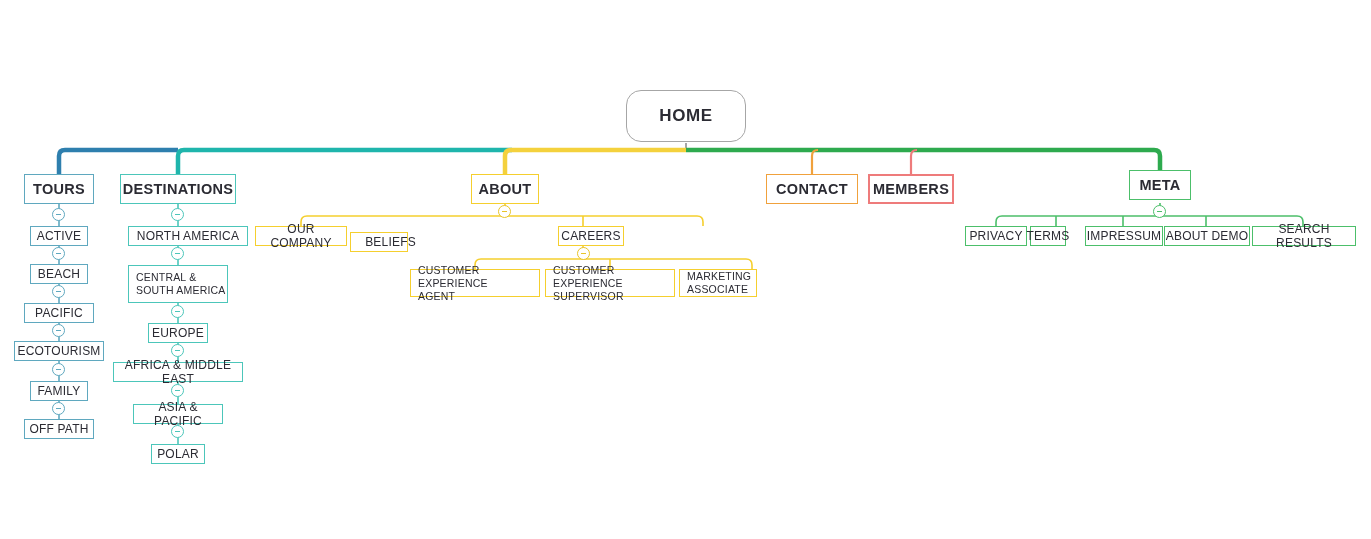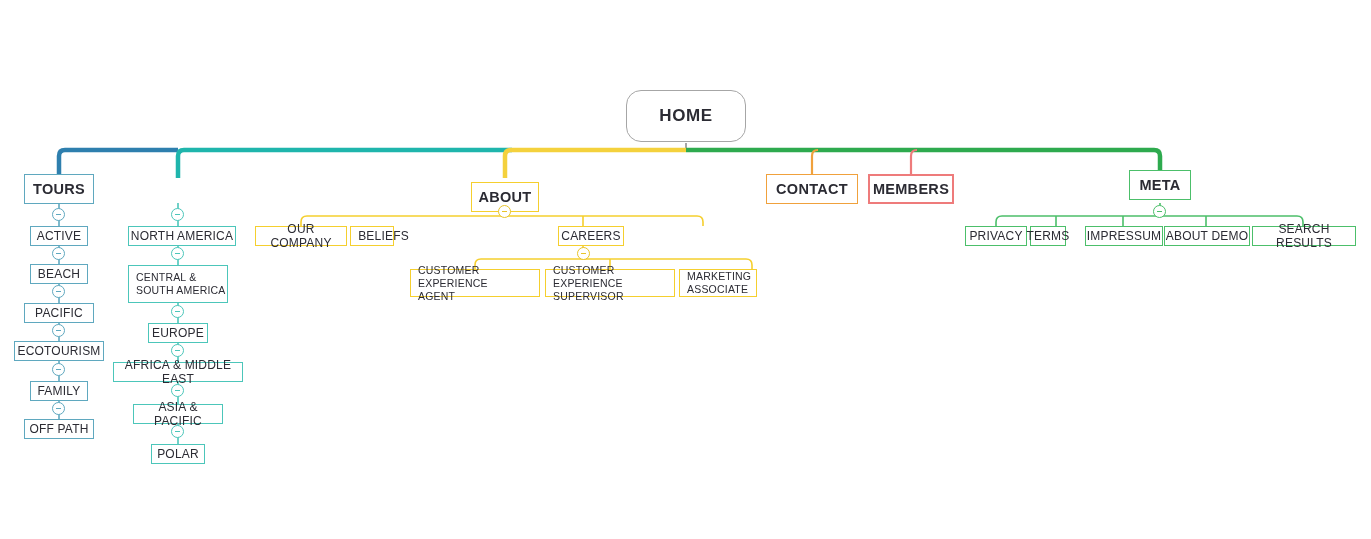--- a/index.html
+++ b/index.html
@@ -175,25 +175,28 @@
     <span>FAMILY</span>
   </div>
   <div class="toggle" style="left:52px; top:402px; border-color:#5fa8bf;">
       <i style="background:#5fa8bf"></i>
     </div>
 
   <div class="node node-l2 center" style="left:24px; top:419px; width:70px; height:20px; border-color:#5fa8bf;">
     <span>OFF PATH</span>
   </div>
 
+  <div class="node node-l1 center" style="left:120px; top:174px; width:116px; height:30px; border-color:#4cc6ba;">
+    <span>DESTINATIONS</span>
+  </div>
   <div class="toggle" style="left:171px; top:208px; border-color:#4cc6ba;">
       <i style="background:#4cc6ba"></i>
     </div>
 
-  <div class="node node-l2 center" style="left:128px; top:226px; width:108px; height:20px; border-color:#4cc6ba;">
+  <div class="node node-l2 center" style="left:128px; top:226px; width:120px; height:20px; border-color:#4cc6ba;">
     <span>NORTH AMERICA</span>
   </div>
   <div class="toggle" style="left:171px; top:247px; border-color:#4cc6ba;">
       <i style="background:#4cc6ba"></i>
     </div>
 
   <div class="node node-l3 leftal" style="left:128px; top:265px; width:100px; height:38px; border-color:#4cc6ba;">
     <span>CENTRAL &amp;
 SOUTH AMERICA</span>
   </div>
@@ -219,32 +222,32 @@
     <span>ASIA &amp; PACIFIC</span>
   </div>
   <div class="toggle" style="left:171px; top:425px; border-color:#4cc6ba;">
       <i style="background:#4cc6ba"></i>
     </div>
 
   <div class="node node-l2 center" style="left:151px; top:444px; width:54px; height:20px; border-color:#4cc6ba;">
     <span>POLAR</span>
   </div>
 
-  <div class="node node-l1 center" style="left:471px; top:174px; width:68px; height:30px; border-color:#f5cf2e;margin-top:8px;">
+  <div class="node node-l1 center" style="left:471px; top:174px; width:68px; height:30px; border-color:#f5cf2e;">
     <span>ABOUT</span>
   </div>
   <div class="toggle" style="left:498px; top:205px; border-color:#e8c42a;">
       <i style="background:#e8c42a"></i>
     </div>
 
   <div class="node node-l2 center" style="left:255px; top:226px; width:92px; height:20px; border-color:#f5cf2e;">
     <span>OUR COMPANY</span>
   </div>
 
-  <div class="node node-l2 center" style="left:350px; top:226px; width:44px; height:20px; border-color:#f5cf2e;padding-left:23px;">
+  <div class="node node-l2 center" style="left:350px; top:232px; width:58px; height:20px; border-color:#f5cf2e;padding-left:23px;">
     <span>BELIEFS</span>
   </div>
 
   <div class="node node-l2 center" style="left:550px; top:226px; width:66px; height:20px; border-color:#f5cf2e;margin-left:8px;">
     <span>CAREERS</span>
   </div>
   <div class="toggle" style="left:577px; top:247px; border-color:#e8c42a;">
       <i style="background:#e8c42a"></i>
     </div>
 

